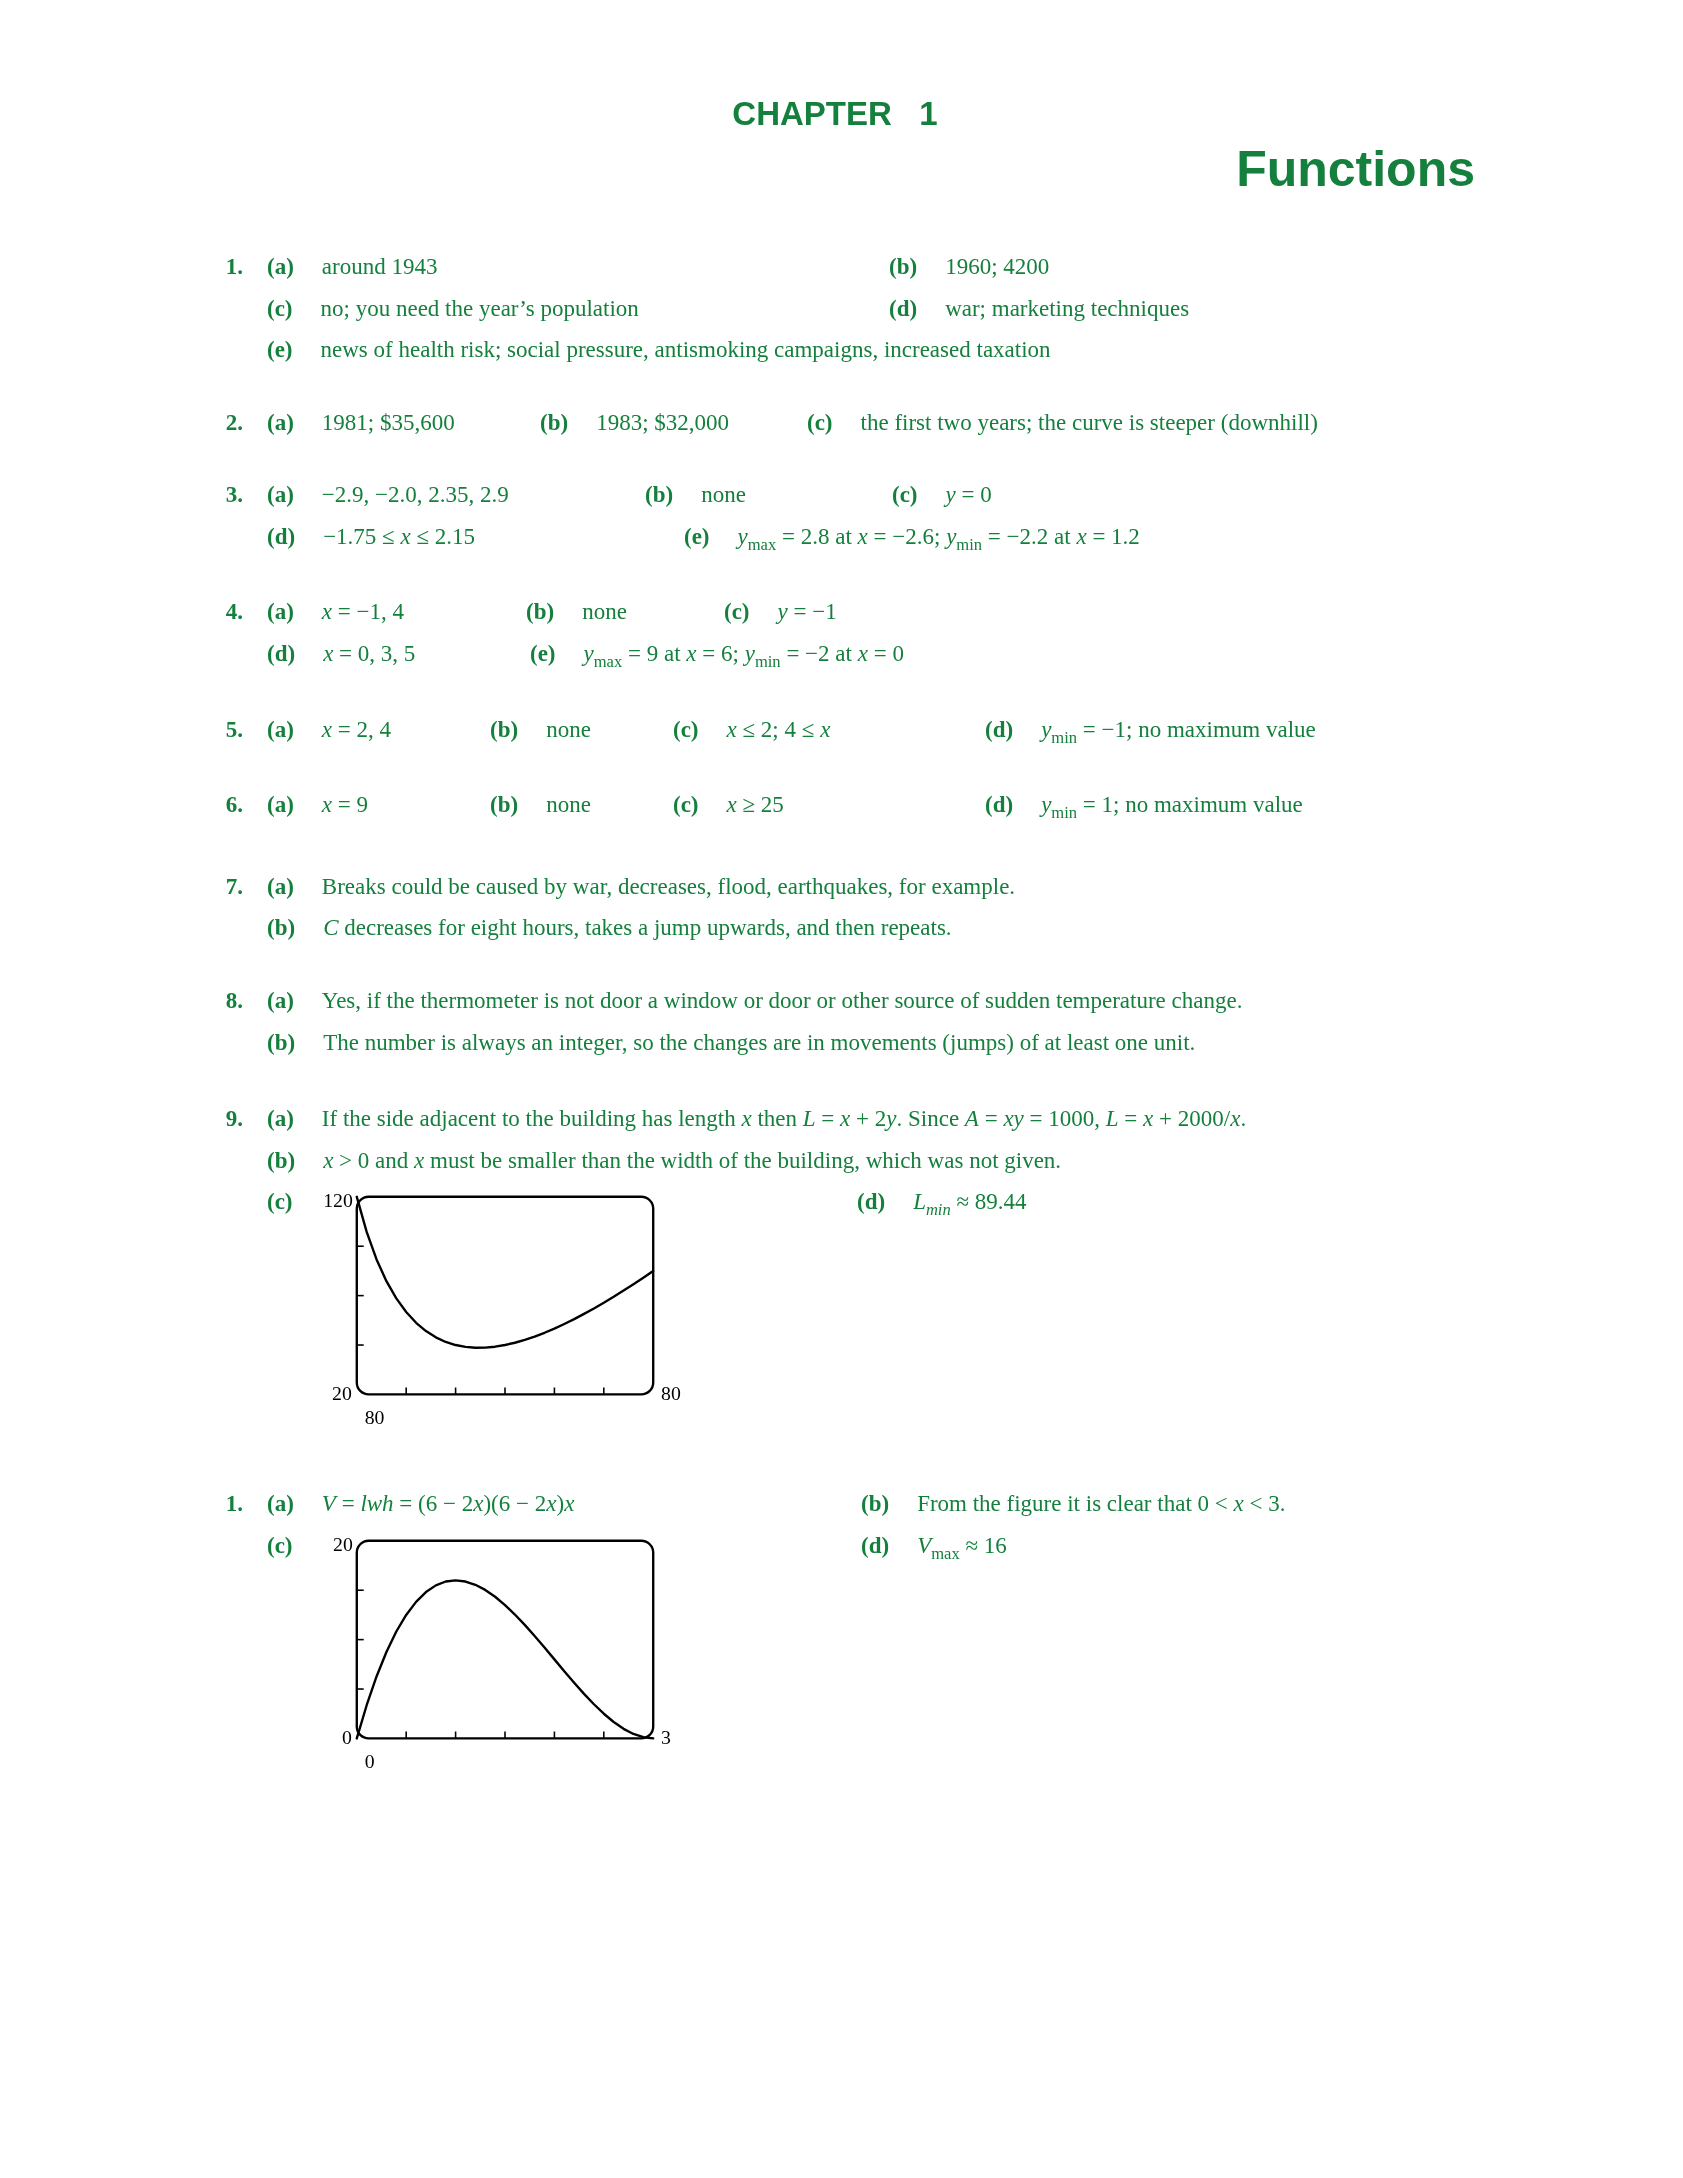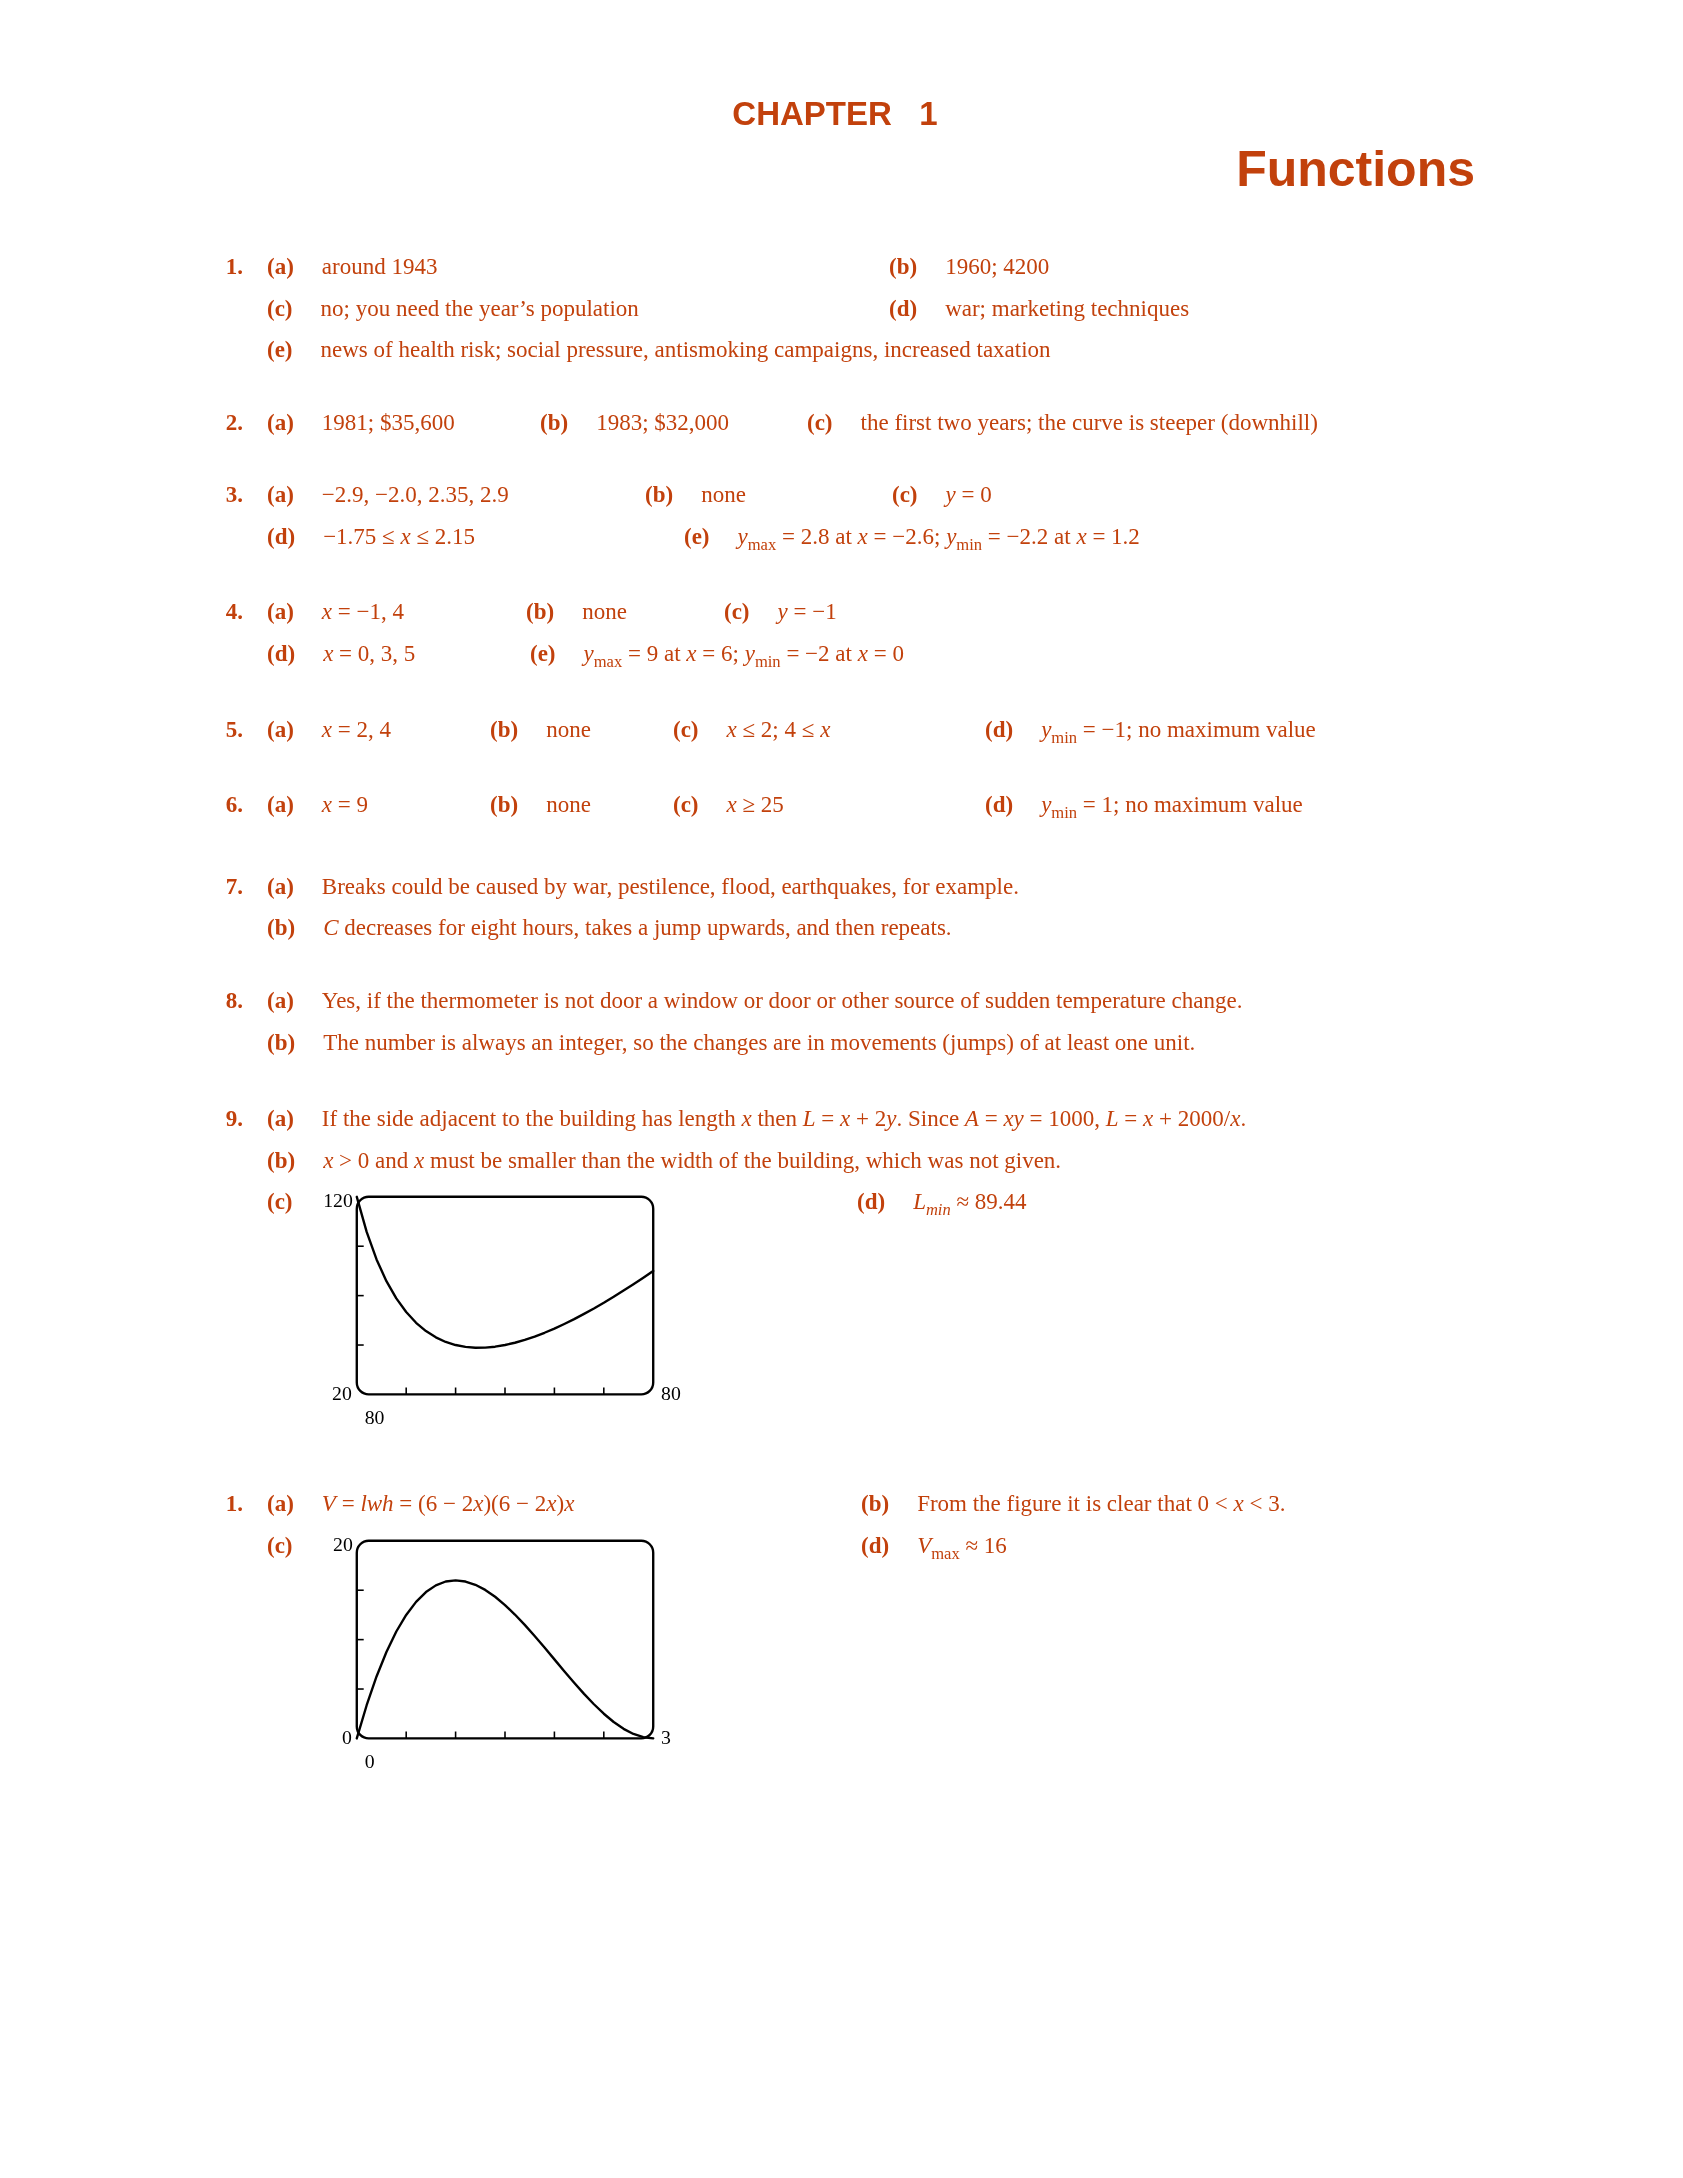--- a/index.html
+++ b/index.html
@@ -1,21 +1,21 @@
 <!DOCTYPE html>
 <html><head>
 <meta charset="utf-8">
 <style>
   html,body{margin:0;padding:0;background:#e8e8e8;}
   .page{
     position:relative;
     width:1683px;height:2178px;
     margin:0 auto;
     background:#ffffff;
-    color:#c2410c;
+    color:#15803d;
     font-family:"Liberation Serif",serif;
     font-size:23px;
     line-height:1.33;
     box-sizing:border-box;
     padding:95px 208px 0 195px;
     overflow:hidden;
   }
   .chapter-label{
     margin:0;text-align:center;
     font-family:"Liberation Sans",sans-serif;
@@ -235,21 +235,21 @@
         </div>
       </div>
     </div>
 
     <div class="ex">
       <div class="ex-num">7.</div>
       <div class="ex-body">
         <div class="line">
           <div class="part">
             <span class="tag">(a)</span>
-            <span class="val">Breaks could be caused by war, pestilence, flood, earthquakes, for example.</span>
+            <span class="val">Breaks could be caused by war, decreases, flood, earthquakes, for example.</span>
           </div>
         </div>
         <div class="line">
           <div class="part">
             <span class="tag">(b)</span>
             <span class="val"><i>C</i> decreases for eight hours, takes a jump upwards, and then repeats.</span>
           </div>
         </div>
       </div>
     </div>

